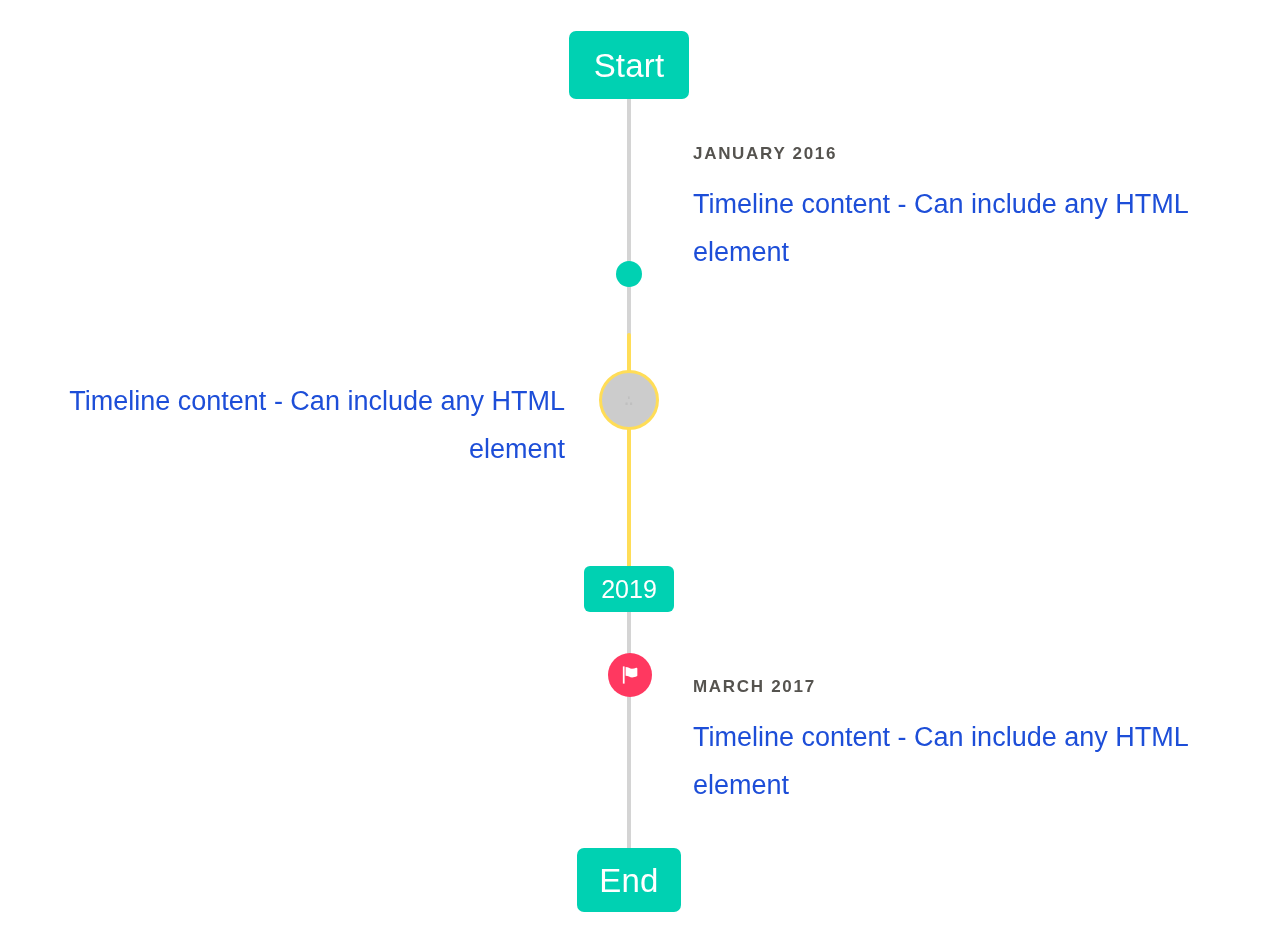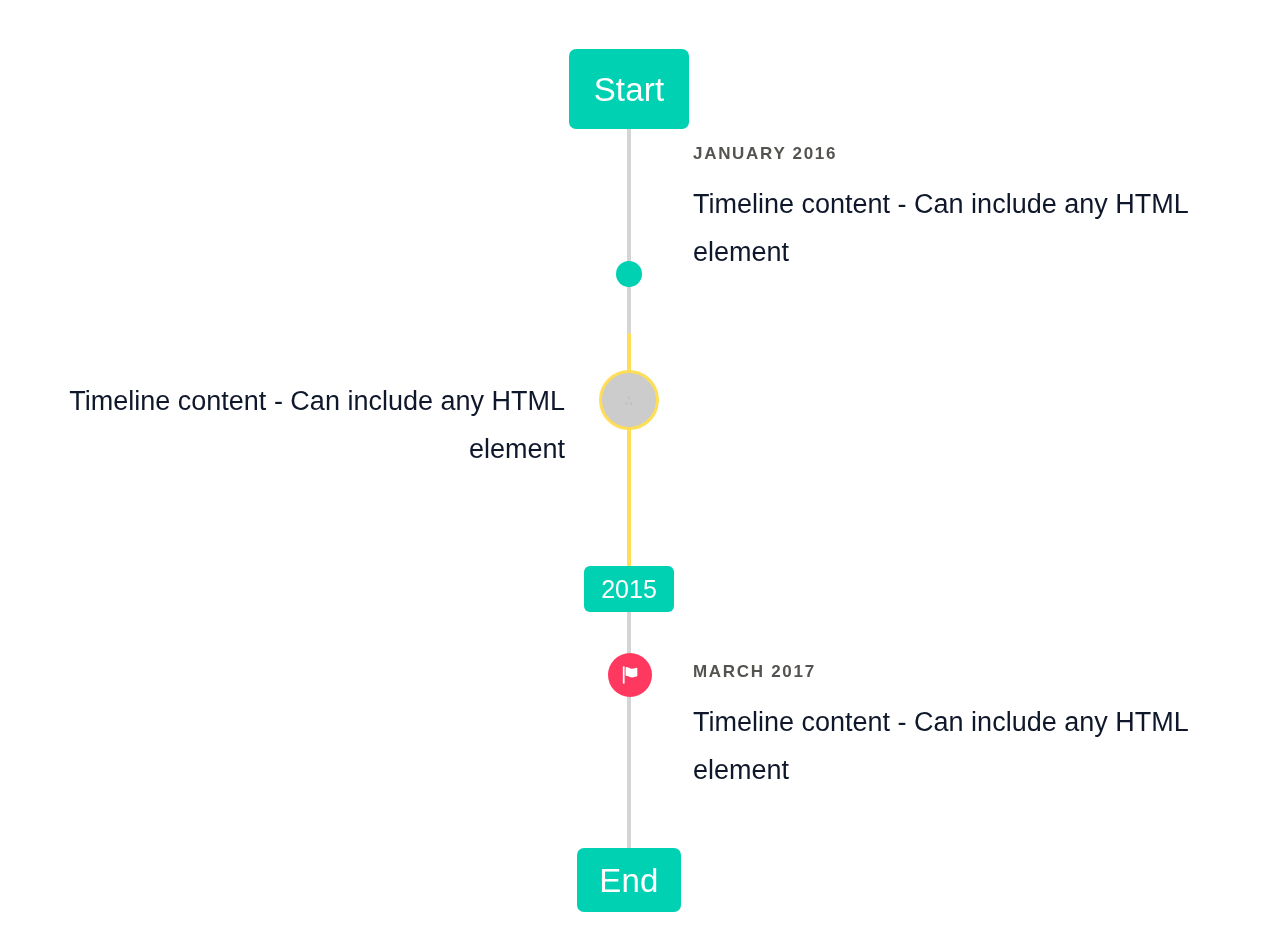--- a/index.html
+++ b/index.html
@@ -54,23 +54,23 @@
     align-items: center;
     justify-content: center;
     font-size: 33px;
     font-weight: 400;
     letter-spacing: 0.2px;
     line-height: 1;
     user-select: none;
   }
   .edge-label.start {
     left: 569px;
-    top: 49px;
+    top: 31px;
     width: 120px;
-    height: 80px;
+    height: 68px;
   }
   .edge-label.end {
     left: 577px;
     top: 848px;
     width: 104px;
     height: 64px;
   }
 
   
   .period-label {
@@ -116,21 +116,21 @@
     font-weight: bold;
     letter-spacing: 1.7px;
     color: #55534f;
     margin: 0 0 16px 0;
     line-height: 1.1;
     text-transform: uppercase;
   }
   .tl-body {
     font-size: 27px;
     font-weight: 400;
-    color: #0f172a;
+    color: #1d4ed8;
     line-height: 1.78;
     margin: 0;
   }
 
   
   .marker {
     position: absolute;
     display: flex;
     align-items: center;
     justify-content: center;
@@ -197,30 +197,30 @@
 
   <div class="tl-item left" style="top:365px;">
     <div class="marker ring" style="top:5px;">
       <span class="glyph">∴</span>
     </div>
     <div class="tl-content" style="top:0px;">
       <p class="tl-body">Timeline content - Can include any HTML element</p>
     </div>
   </div>
 
-  <div class="period-label">2015</div>
+  <div class="period-label">2019</div>
 
   <div class="tl-item right" style="top:646px;">
     <div class="marker flag" style="top:7px;">
       <svg viewBox="0 0 24 24" aria-hidden="true">
         <path fill="#ffffff" d="M4.2 2.6h1.9v18.8H4.2z"></path>
         <path fill="#ffffff" d="M7.2 3.3c3.2 0 4.4 1.9 6.9 1.9 1.7 0 3.1-.5 4.6-1.1.7-.3 1.3.1 1.3.8v7.6c0 .4-.2.7-.6.9-1.6.7-3.2 1.3-5.1 1.3-2.6 0-3.9-1.9-7.1-1.9V3.3z"></path>
       </svg>
     </div>
-    <div class="tl-content" style="top:5px;">
+    <div class="tl-content" style="top:20px;">
       <p class="tl-heading">MARCH 2017</p>
       <p class="tl-body">Timeline content - Can include any HTML element</p>
     </div>
   </div>
 
   <div class="edge-label end">End</div>
 
 </div>
 
 </body></html>

